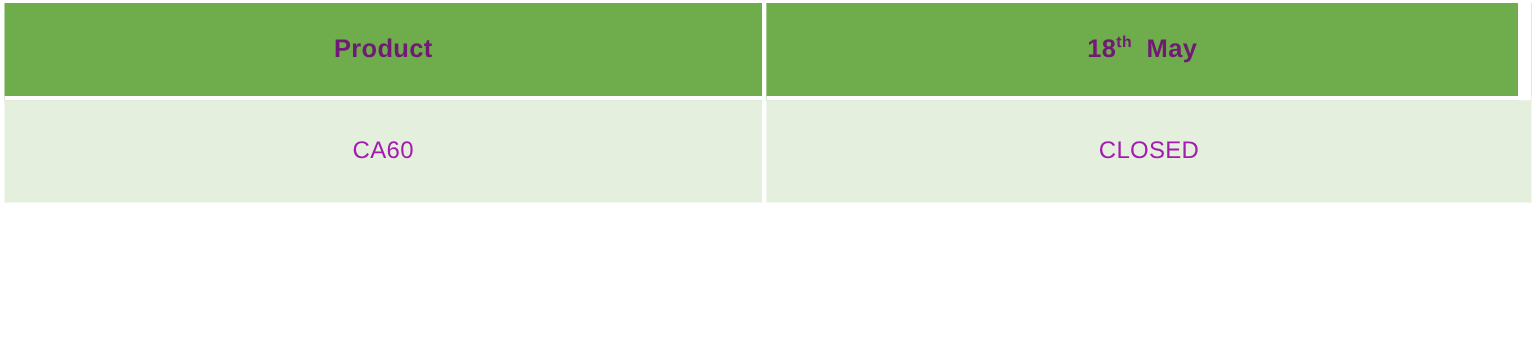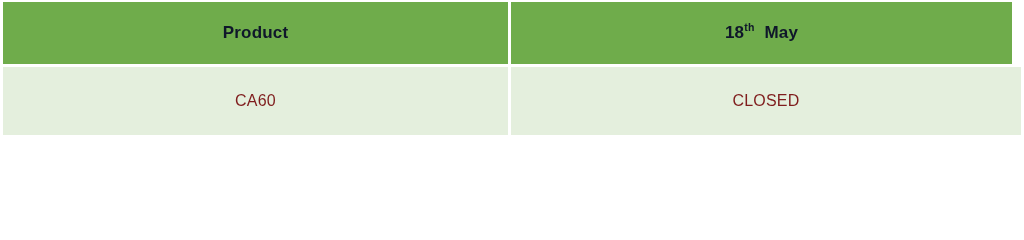--- a/index.html
+++ b/index.html
@@ -36,38 +36,38 @@
   }
 
   table.schedule-table col.col-product { width: 508px; }
   table.schedule-table col.col-date    { width: 510px; }
 
   tr.header-row { height: 65px; }
   tr.body-row   { height: 68px; }
 
   th.header-cell {
     background: #6FAC4B;
-    color: #0f172a;
+    color: #701a75;
     font-size: 17px;
     font-weight: bold;
     text-align: center;
     vertical-align: middle;
     padding: 0;
     border: none;
     border-right: 3px solid #ffffff;
     border-bottom: 3px solid #ffffff;
     letter-spacing: 0.2px;
   }
   th.header-cell.last-col {
     border-right: 9px solid #ffffff;
   }
 
   td.body-cell {
     background: #E4EFDD;
-    color: #7f1d1d;
+    color: #a21caf;
     font-size: 16px;
     font-weight: normal;
     text-align: center;
     vertical-align: middle;
     padding: 0;
     border: none;
     border-right: 3px solid #ffffff;
     letter-spacing: 0.2px;
   }
   td.body-cell.last-col {

